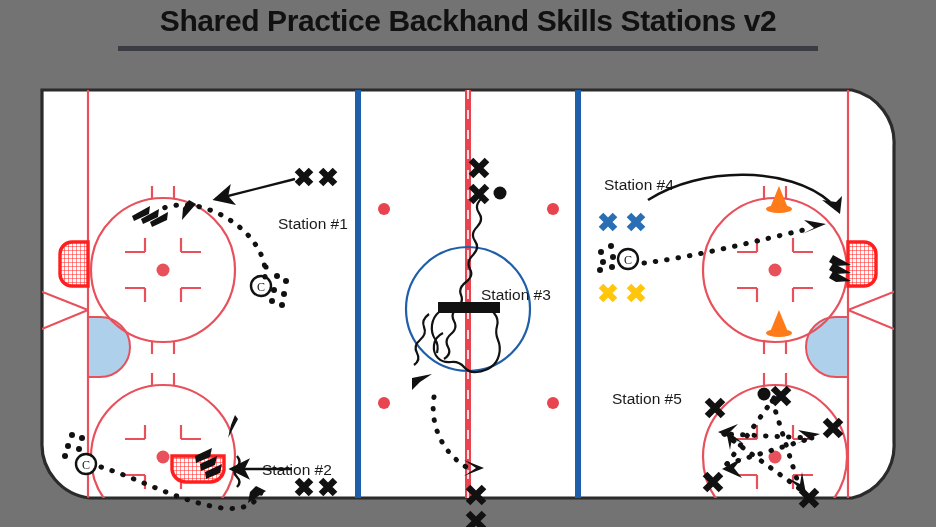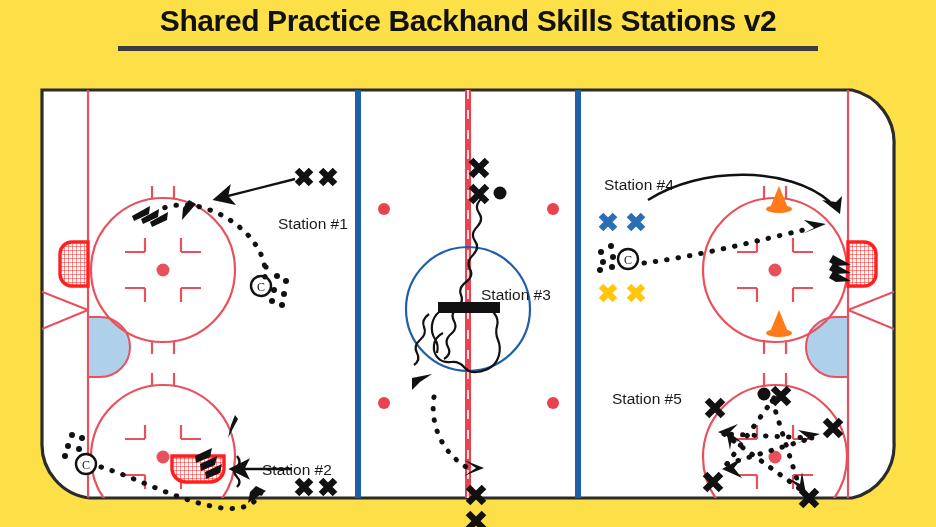--- a/index.html
+++ b/index.html
@@ -11,21 +11,21 @@
     width: 936px;
     height: 527px;
     font-family: "Liberation Sans", sans-serif;
     overflow: hidden;
     position: relative;
   }
   #page-root {
     width: 936px;
     height: 527px;
     position: relative;
-    background: #fde047;
+    background: #737373;
   }
   .title-block {
     position: absolute;
     left: 0;
     top: 0;
     width: 936px;
     height: 62px;
   }
   .page-title {
     position: absolute;

